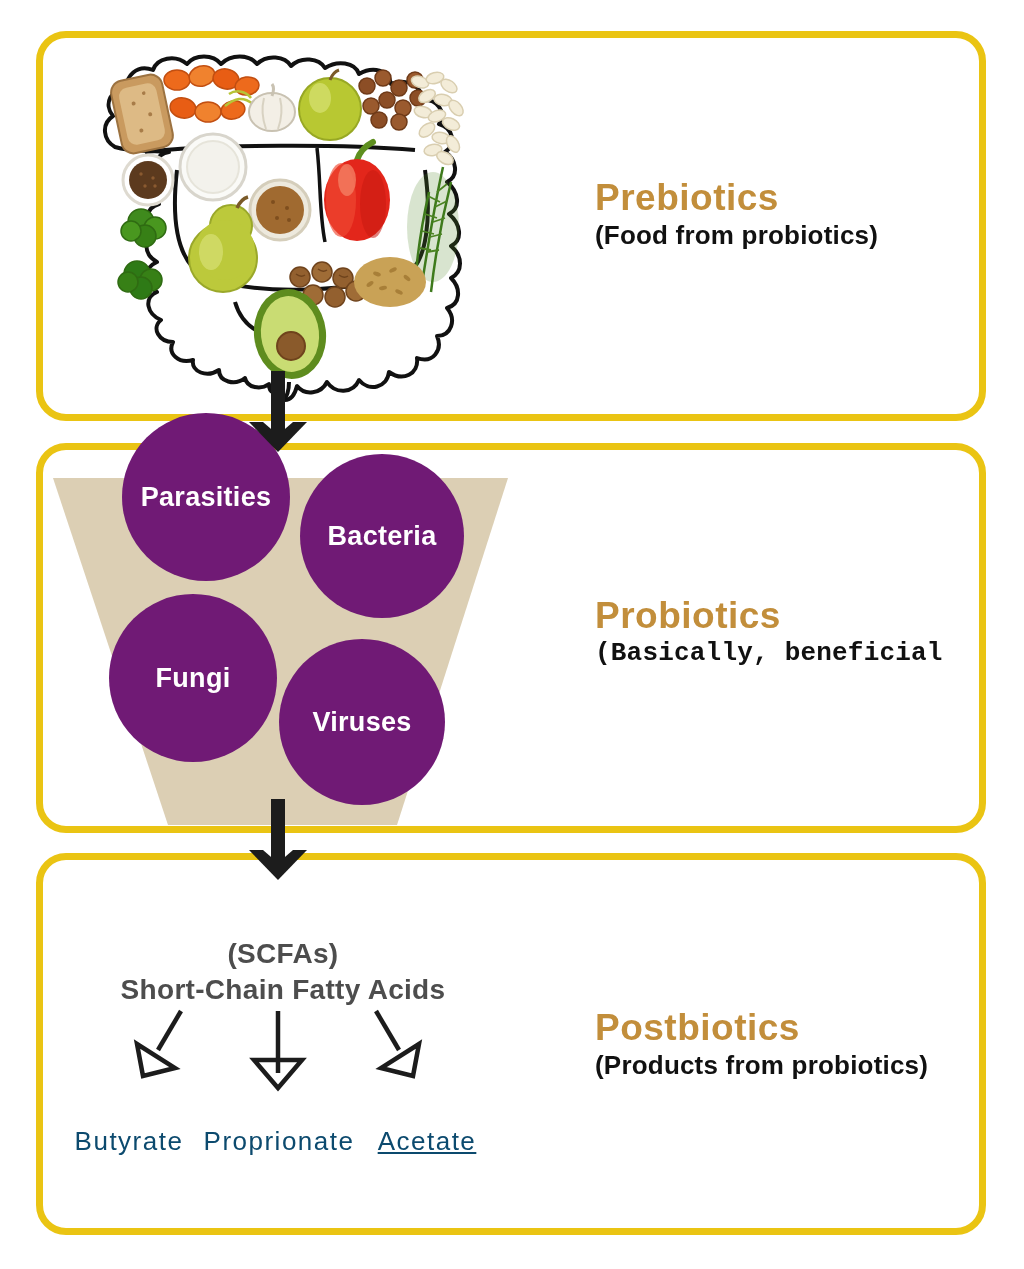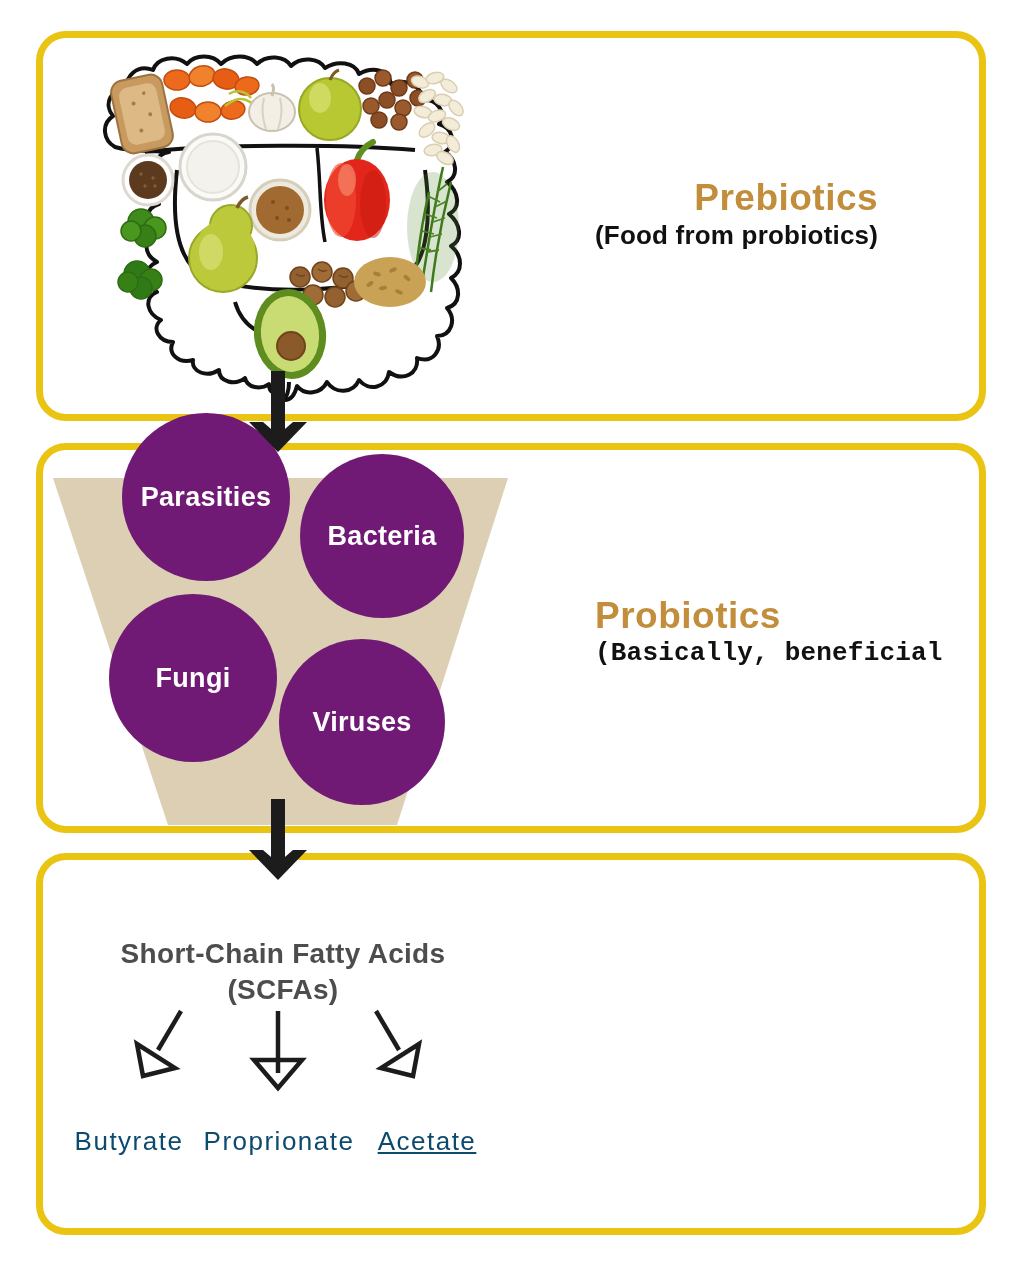--- a/index.html
+++ b/index.html
@@ -230,21 +230,21 @@
       </g>
     </g>
 
     <g>
       <ellipse cx="205" cy="282" rx="36" ry="45" fill="#5E8C1E" transform="rotate(-6 205 282)"></ellipse>
       <ellipse cx="205" cy="282" rx="29" ry="38" fill="#C9DC73" transform="rotate(-6 205 282)"></ellipse>
       <circle cx="206" cy="294" r="14" fill="#8A5A2B" stroke="#6F431C" stroke-width="2"></circle>
     </g>
   </svg>
 
-  <div class="title-block" style="top:178px;text-align:right;">
+  <div class="title-block" style="top:178px;">
     <div class="gold-title">Prebiotics</div>
     <div class="black-sub">(Food from probiotics)</div>
   </div>
 
   <svg id="flow-arrow-1" class="abs" width="60" height="82" viewBox="0 0 60 82">
     <polygon points="1,51 59,51 30,81" fill="#1C1C1C"></polygon>
     <polygon points="15,51 45,51 30,64" fill="#FFFFFF"></polygon>
     <rect x="23" y="0" width="14" height="65" fill="#1C1C1C"></rect>
   </svg>
 
@@ -276,22 +276,22 @@
 
   <svg id="flow-arrow-2" class="abs" width="60" height="82" viewBox="0 0 60 82">
     <polygon points="1,51 59,51 30,81" fill="#1C1C1C"></polygon>
     <polygon points="15,51 45,51 30,64" fill="#FFFFFF"></polygon>
     <rect x="23" y="0" width="14" height="65" fill="#1C1C1C"></rect>
   </svg>
 
   <div class="box" id="box-postbiotics"></div>
 
   <div class="scfa-heading">
+    <span class="subline">(SCFAs)</span>
     <span class="subline">Short-Chain Fatty Acids</span>
-    <span class="subline">(SCFAs)</span>
   </div>
 
   <svg id="scfa-arrows" class="abs" width="340" height="90" viewBox="0 0 340 90">
 
     <g>
       <line x1="81" y1="6" x2="58" y2="45" stroke="#1C1C1C" stroke-width="4.5"></line>
       <polygon points="43,71 37,39 75,63" fill="#FFFFFF" stroke="#1C1C1C" stroke-width="4.5" stroke-linejoin="miter"></polygon>
     </g>
 
     <g>
@@ -302,14 +302,18 @@
     <g>
       <line x1="276" y1="6" x2="299" y2="45" stroke="#1C1C1C" stroke-width="4.5"></line>
       <polygon points="313,71 319,39 281,63" fill="#FFFFFF" stroke="#1C1C1C" stroke-width="4.5" stroke-linejoin="miter"></polygon>
     </g>
   </svg>
 
   <span class="product-label" id="product-butyrate">Butyrate</span>
   <span class="product-label" id="product-proprionate">Proprionate</span>
   <span class="product-label" id="product-acetate">Acetate</span>
 
+  <div class="title-block" style="top:1008px;">
+    <div class="gold-title">Postbiotics</div>
+    <div class="black-sub">(Products from probiotics)</div>
+  </div>
 
 </div>
 
 </body></html>

